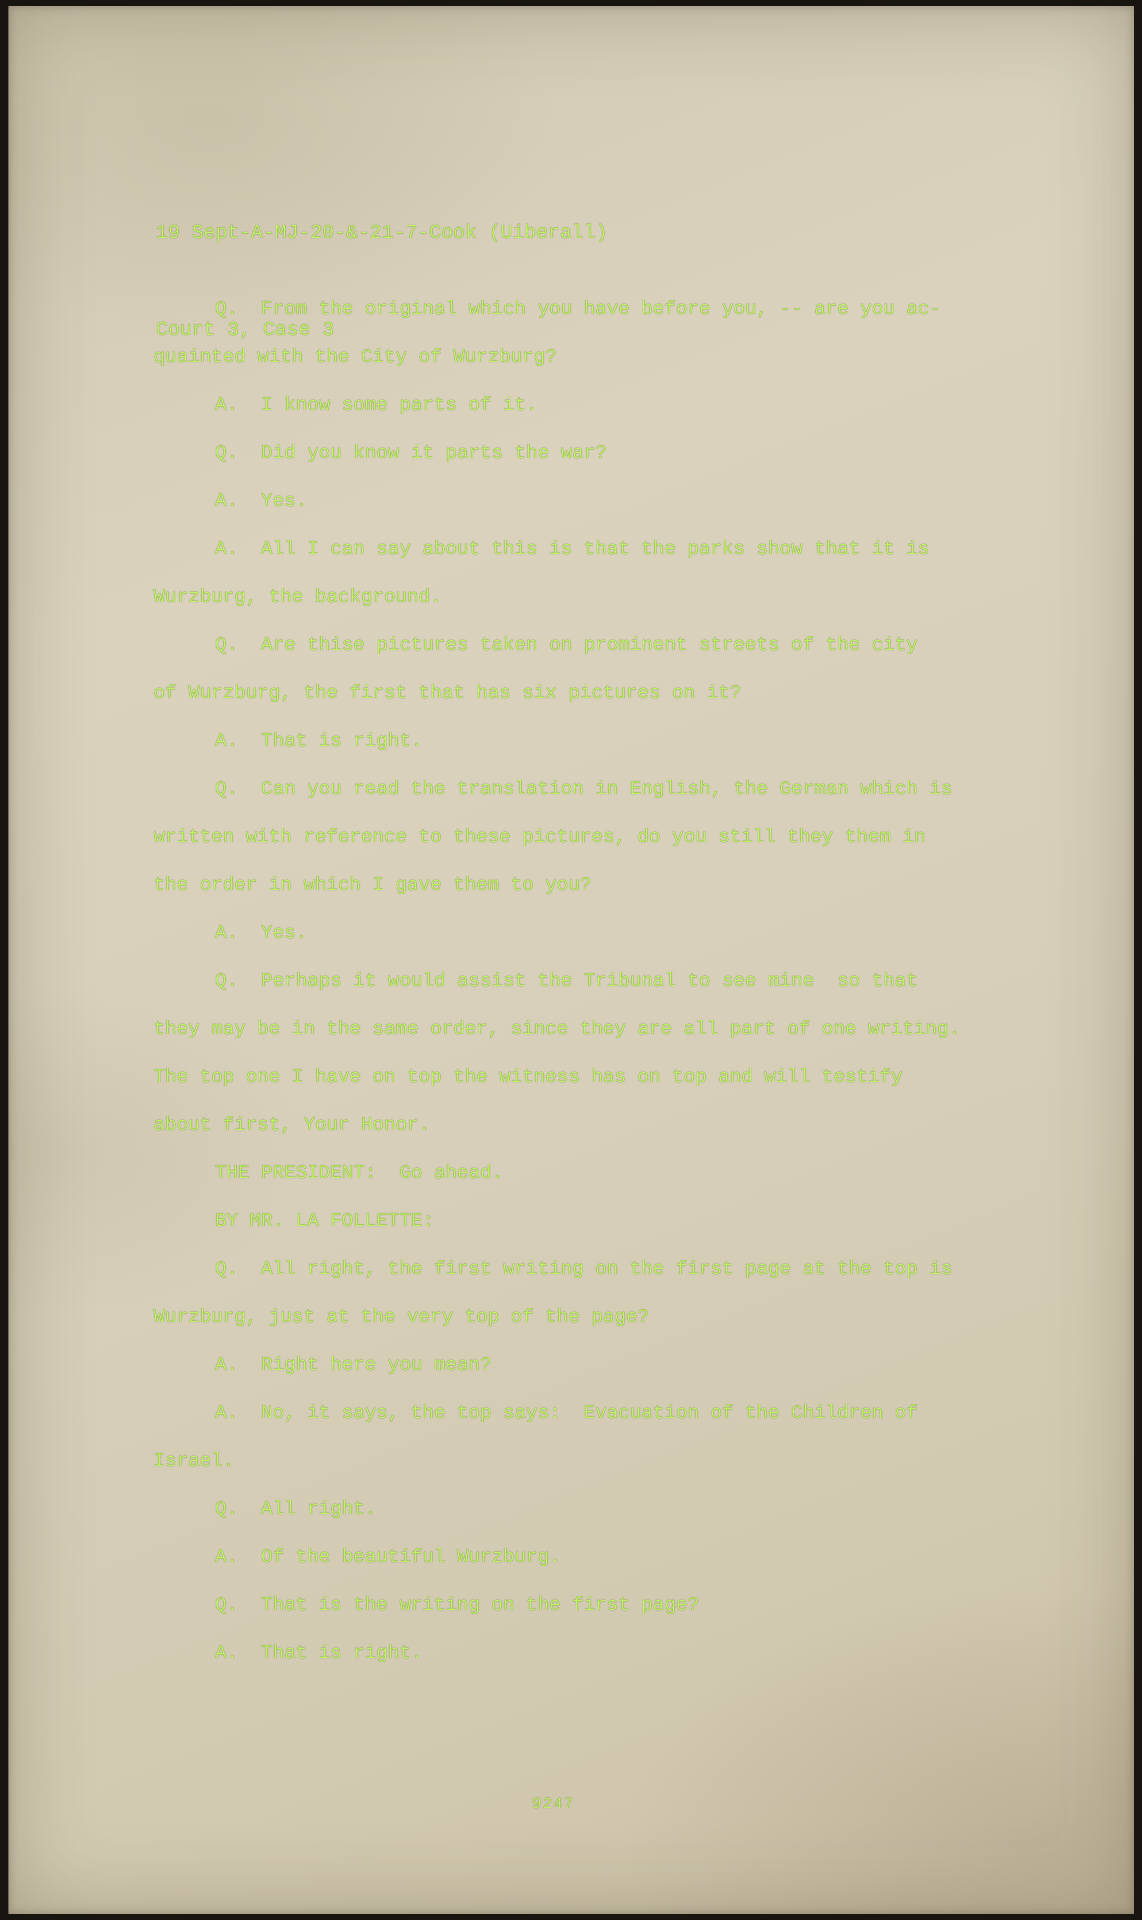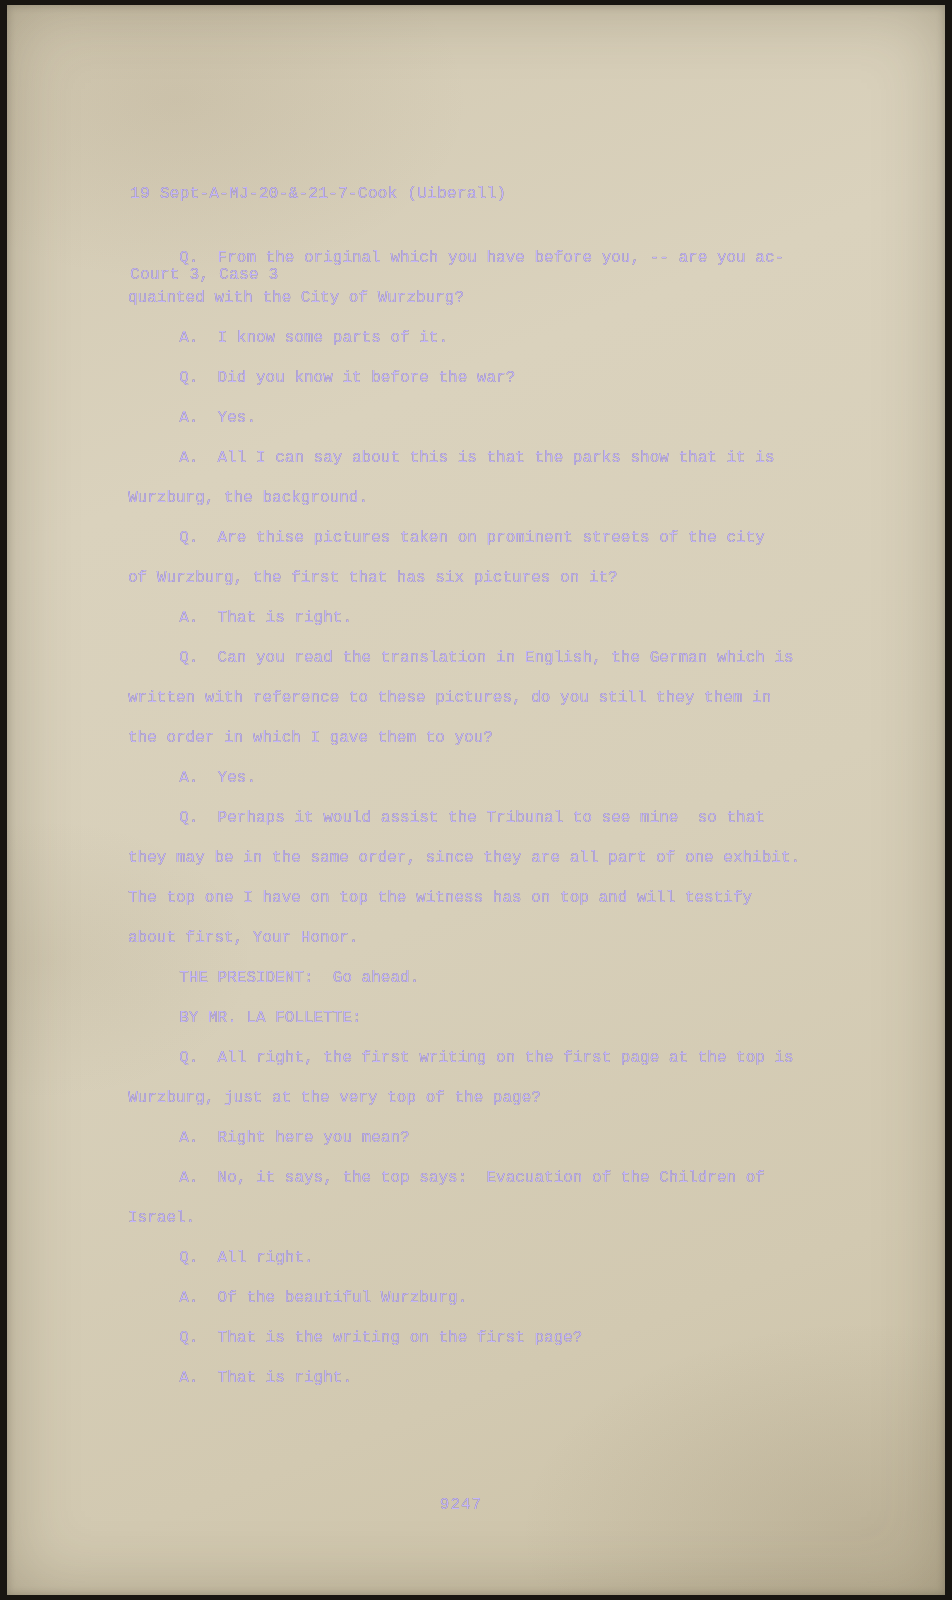--- a/index.html
+++ b/index.html
@@ -23,21 +23,21 @@
     background:
       radial-gradient(ellipse 420px 260px at 18% 6%, rgba(120,100,70,0.10), rgba(0,0,0,0) 70%),
       radial-gradient(ellipse 500px 300px at 92% 96%, rgba(90,75,50,0.14), rgba(0,0,0,0) 70%),
       radial-gradient(ellipse 300px 200px at 4% 60%, rgba(110,95,60,0.08), rgba(0,0,0,0) 70%),
       linear-gradient(158deg, #d2c9b2 0%, #dad2bd 28%, #d7cfb9 55%, #d2c9b1 80%, #cbc1a6 100%);
     box-shadow:
       inset 0 0 70px rgba(70, 58, 34, 0.28),
       inset 0 0 8px rgba(20, 15, 5, 0.25);
   }
   .ink {
-    color: #c4b5fd;
+    color: #bef264;
     text-shadow: 0 0 0.6px rgba(65, 59, 49, 0.85);
   }
   .header {
     position: absolute;
     left: 130px;
     top: 126px;
     font-size: 16.5px;
     line-height: 27px;
     white-space: pre-wrap;
   }
@@ -53,51 +53,51 @@
     text-indent: 3.2em;
     line-height: 40px;
     white-space: pre-wrap;
   }
   .page-number {
     position: absolute;
     left: 0;
     right: 30px;
     top: 1496px;
     text-align: center;
-    font-size: 16px;
+    font-size: 13px;
     letter-spacing: 1px;
   }
 </style>
 </head>
 <body>
 
 <div class="paper"></div>
 
 <div class="header ink">
   <div>19 Sept-A-MJ-20-&amp;-21-7-Cook (Uiberall)</div>
   <div>Court 3, Case 3</div>
 </div>
 
 <div class="transcript ink" id="transcript">
     <p class="para">Q.  From the original which you have before you, -- are you ac-
 quainted with the City of Wurzburg?</p>
     <p class="para">A.  I know some parts of it.</p>
-    <p class="para">Q.  Did you know it before the war?</p>
+    <p class="para">Q.  Did you know it parts the war?</p>
     <p class="para">A.  Yes.</p>
     <p class="para">A.  All I can say about this is that the parks show that it is
 Wurzburg, the background.</p>
     <p class="para">Q.  Are thise pictures taken on prominent streets of the city
 of Wurzburg, the first that has six pictures on it?</p>
     <p class="para">A.  That is right.</p>
     <p class="para">Q.  Can you read the translation in English, the German which is
 written with reference to these pictures, do you still they them in
 the order in which I gave them to you?</p>
     <p class="para">A.  Yes.</p>
     <p class="para">Q.  Perhaps it would assist the Tribunal to see mine  so that
-they may be in the same order, since they are all part of one exhibit.
+they may be in the same order, since they are all part of one writing.
 The top one I have on top the witness has on top and will testify
 about first, Your Honor.</p>
     <p class="para">THE PRESIDENT:  Go ahead.</p>
     <p class="para">BY MR. LA FOLLETTE:</p>
     <p class="para">Q.  All right, the first writing on the first page at the top is
 Wurzburg, just at the very top of the page?</p>
     <p class="para">A.  Right here you mean?</p>
     <p class="para">A.  No, it says, the top says:  Evacuation of the Children of
 Israel.</p>
     <p class="para">Q.  All right.</p>

